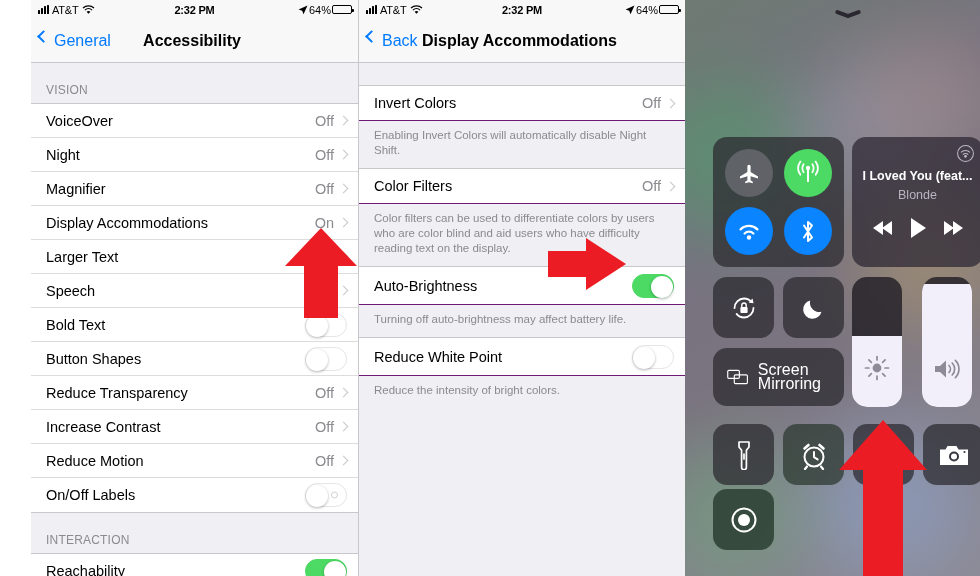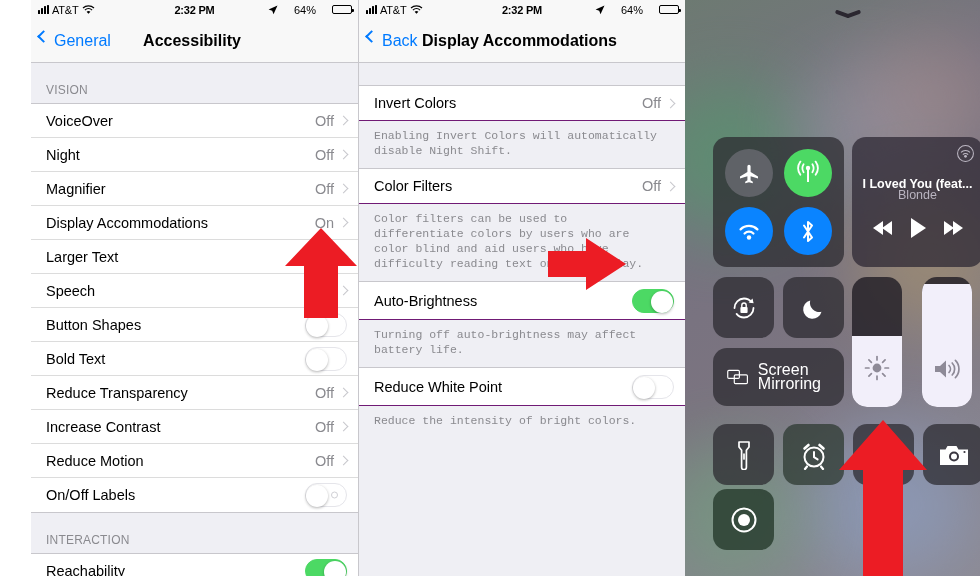--- a/index.html
+++ b/index.html
@@ -17,21 +17,21 @@
 
   
   .statusbar {
     height: 19px; background: #f8f8f8;
     display: flex; align-items: center;
     padding: 0 6px 0 7px; font-size: 11px; color: #000;
     position: relative;
   }
   .sb-left { display: flex; align-items: center; gap: 3px; }
   .sb-center { position: absolute; left: 0; right: 0; text-align: center; font-weight: bold; font-size: 11px; letter-spacing: -.2px; }
-  .sb-right { margin-left: auto; display: flex; align-items: center; gap: 16px; position: relative; z-index: 2; justify-content: flex-end; }
+  .sb-right { margin-left: auto; display: flex; align-items: center; gap: 1px; position: relative; z-index: 2; justify-content: flex-end; }
   .sb-carrier { font-size: 11px; letter-spacing: -.2px; }
   .bars { display: flex; align-items: flex-end; gap: 1px; height: 9px; }
   .bars i { display: block; width: 2px; background: #000; border-radius: .5px; }
   .bars i:nth-child(1){ height: 4px; }
   .bars i:nth-child(2){ height: 6px; }
   .bars i:nth-child(3){ height: 8px; }
   .bars i:nth-child(4){ height: 9px; }
   .batt { width: 20px; height: 9px; border: 1px solid #000; border-radius: 2px; position: relative; padding: 1px; }
   .batt::after { content:""; position:absolute; right:-3px; top:2.5px; width:2px; height:3px; background:#000; border-radius:0 1px 1px 0; }
   .batt-fill { height: 100%; background: #000; border-radius: 1px; }
@@ -63,21 +63,21 @@
   
   .toggle { width: 42px; height: 24px; border-radius: 12px; position: relative; flex-shrink: 0; cursor: pointer; }
   .toggle.off { background: #fff; border: 1px solid #e5e5ea; }
   .toggle.on  { background: #4cd964; border: 1px solid #4cd964; }
   .knob { position: absolute; top: 1px; width: 22px; height: 22px; border-radius: 50%; background: #fff; box-shadow: 0 1px 3px rgba(0,0,0,.3); }
   .toggle.off .knob { left: 0px; }
   .toggle.on  .knob { right: 0px; }
   .knob-ring { position:absolute; top:50%; transform:translateY(-50%); right:8px; width:7px; height:7px; border:1.3px solid #d0d0d5; border-radius:50%; }
 
   
-  .note { font-size: 11.5px; color: #8a8a8f; line-height: 15px; padding: 7px 26px 10px 15px; background: #efeff4; font-family: Liberation Mono, monospace; }
+  .note { font-size: 11.5px; color: #8a8a8f; line-height: 15px; padding: 7px 26px 10px 15px; background: #efeff4; }
 
   
   .sec { background:#fff; border-top:1px solid #c8c7cc; border-bottom:1px solid #701a75; }
 
   
   .cc { width: 326px; height: 576px; position: relative; overflow: hidden;
         background: linear-gradient(150deg,#6d7a72 0%,#777280 30%,#7b7480 55%,#85818c 75%,#8d8a93 100%); }
   .cc-blob { position: absolute; border-radius: 50%; filter: blur(34px); opacity: .55; }
   .cc-grabber { position: absolute; top: 12px; left: 50%; transform: translateX(-50%); width: 26px; height: 10px; z-index: 3; }
   .cc-grabber::before, .cc-grabber::after {
@@ -91,21 +91,21 @@
   
   .conn { left: 28px; top: 137px; width: 131px; height: 130px; }
   .conn .cbtn { position: absolute; width: 48px; height: 48px; border-radius: 50%; display:flex; align-items:center; justify-content:center; cursor:pointer; }
   .conn .c0 { left: 12px; top: 12px; background: rgba(120,118,128,.62); }
   .conn .c1 { left: 71px; top: 12px; background: #4cd964; }
   .conn .c2 { left: 12px; top: 70px; background: #0a84ff; }
   .conn .c3 { left: 71px; top: 70px; background: #0a84ff; }
 
   
   .media { left: 167px; top: 137px; width: 131px; height: 130px; background: rgba(46,40,52,.75); }
-  .media-title { position:absolute; left:8px; right:8px; top:40px; text-align:center; color:#fff; font-size:12.5px; font-weight:600; white-space:nowrap; overflow:hidden; }
+  .media-title { position:absolute; left:8px; right:8px; top:32px; text-align:center; color:#fff; font-size:12.5px; font-weight:600; white-space:nowrap; overflow:hidden; }
   .media-artist { position:absolute; left:8px; right:8px; top:51px; text-align:center; color:#b9b4c0; font-size:12.5px; }
   .media-ctrls { position:absolute; left:0; right:0; top:80px; display:flex; justify-content:space-around; align-items:center; padding:0 12px; }
   .airplay { position:absolute; right:9px; top:8px; width:17px; height:17px; cursor:pointer; }
   .sqbtn { position:absolute; width: 61px; height: 61px; border-radius: 14px; background: rgba(42,40,46,.72); display:flex; align-items:center; justify-content:center; cursor:pointer; }
   .sq-rot { left: 28px; top: 277px; }
   .sq-dnd { left: 98px; top: 277px; }
   .mirror { position:absolute; left: 28px; top: 348px; width: 131px; height: 58px; border-radius: 14px; background: rgba(42,40,46,.72); display:flex; align-items:center; gap:9px; padding-left:14px; cursor:pointer; }
   .mirror-lbl { color:#fff; font-size: 16px; line-height: 14px; }
 
   
@@ -194,27 +194,27 @@
       </div>
       <div class="row">
         <span class="row-label">Larger Text</span>
         <span class="chev-right"></span>
       </div>
       <div class="row">
         <span class="row-label">Speech</span>
         <span class="chev-right"></span>
       </div>
       <div class="row">
-        <span class="row-label">Button Shapes</span>
+        <span class="row-label">Bold Text</span>
         <span class="toggle off">
             <span class="knob"></span>
           </span>
       </div>
       <div class="row">
-        <span class="row-label">Bold Text</span>
+        <span class="row-label">Button Shapes</span>
         <span class="toggle off">
             <span class="knob"></span>
           </span>
       </div>
       <div class="row">
         <span class="row-label">Reduce Transparency</span>
         <span class="row-value">Off</span>
         <span class="chev-right"></span>
       </div>
       <div class="row">

